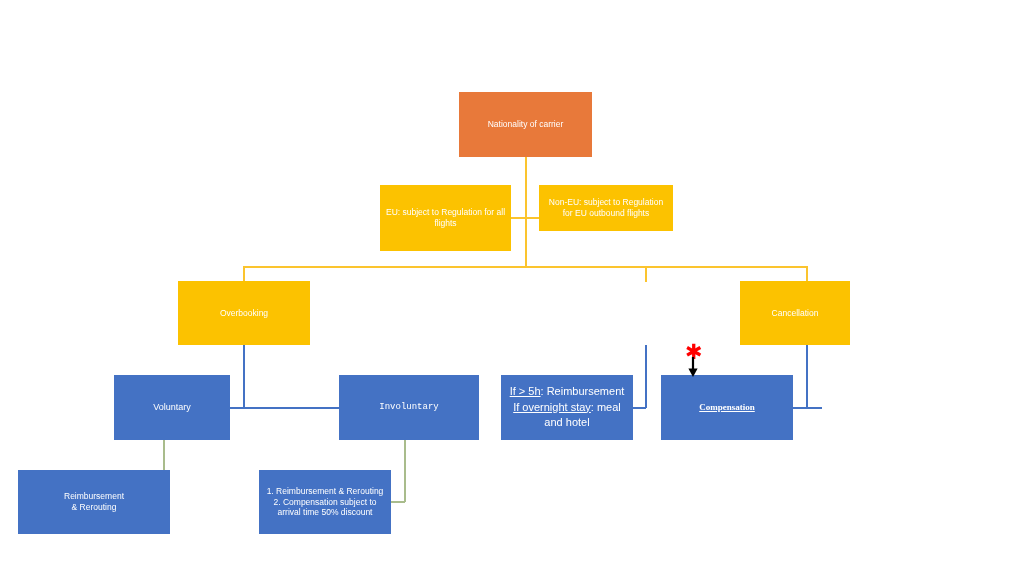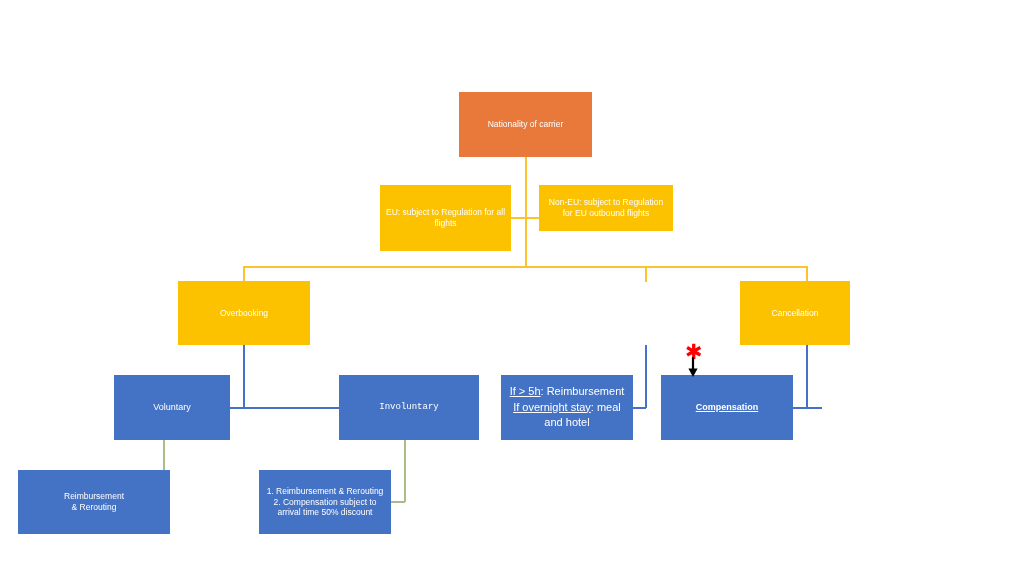--- a/index.html
+++ b/index.html
@@ -155,21 +155,21 @@
     <span class="lbl">Involuntary</span>
   </div>
 
   <div class="node blue" style="left:501px; top:375px; width:132px; height:65px;">
     <span class="textlines">
       <span class="line"><span class="u">If &gt; 5h</span><span>: Reimbursement</span></span>
       <span class="line"><span class="u">If overnight stay</span><span>: meal and hotel</span></span>
     </span>
   </div>
 
-  <div class="node blue" style="left:661px; top:375px; width:132px; height:65px;">
+  <div class="node blue" style="left:661px; top:375px; width:132px; height:65px;font-family:Liberation Serif, serif;">
     <span class="lbl bold-u">Compensation</span>
   </div>
 
 
   <div class="node blue n-bluesm" style="left:18px; top:470px; width:152px; height:64px;">
     <span class="lbl">Reimbursement
 &amp; Rerouting</span>
   </div>
 
   <div class="node blue n-bluesm" style="left:259px; top:470px; width:132px; height:64px;">

